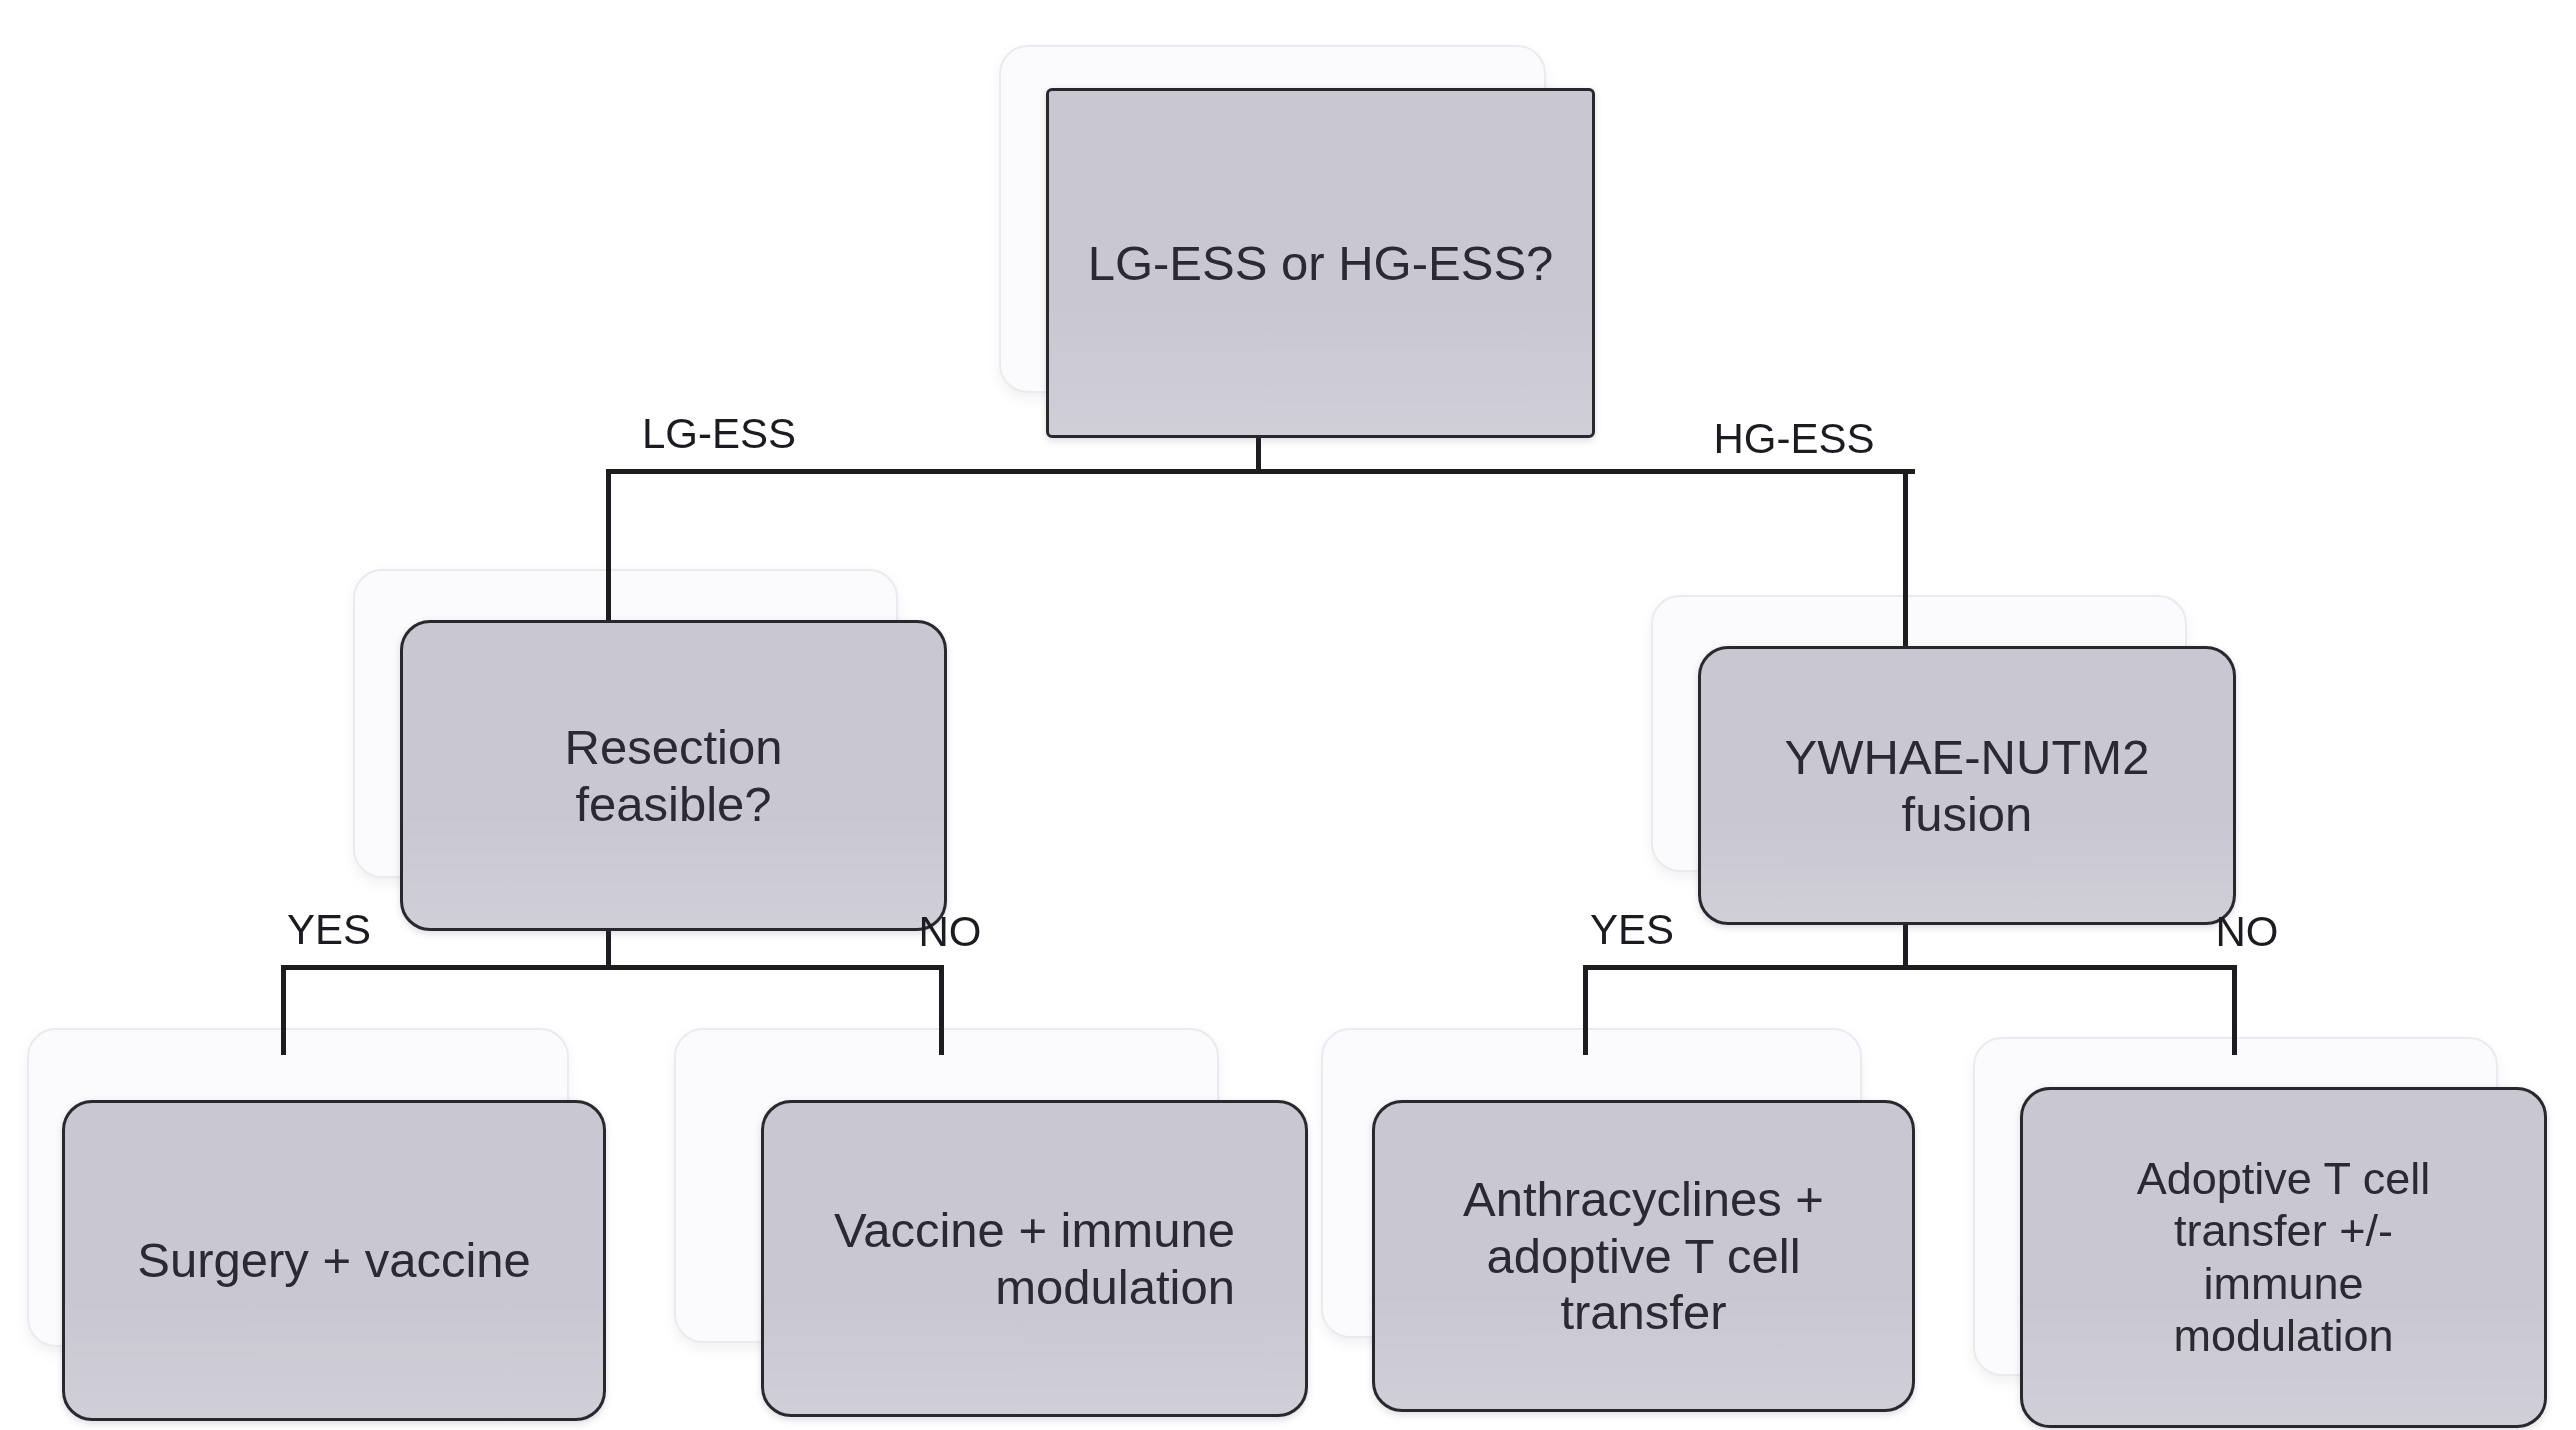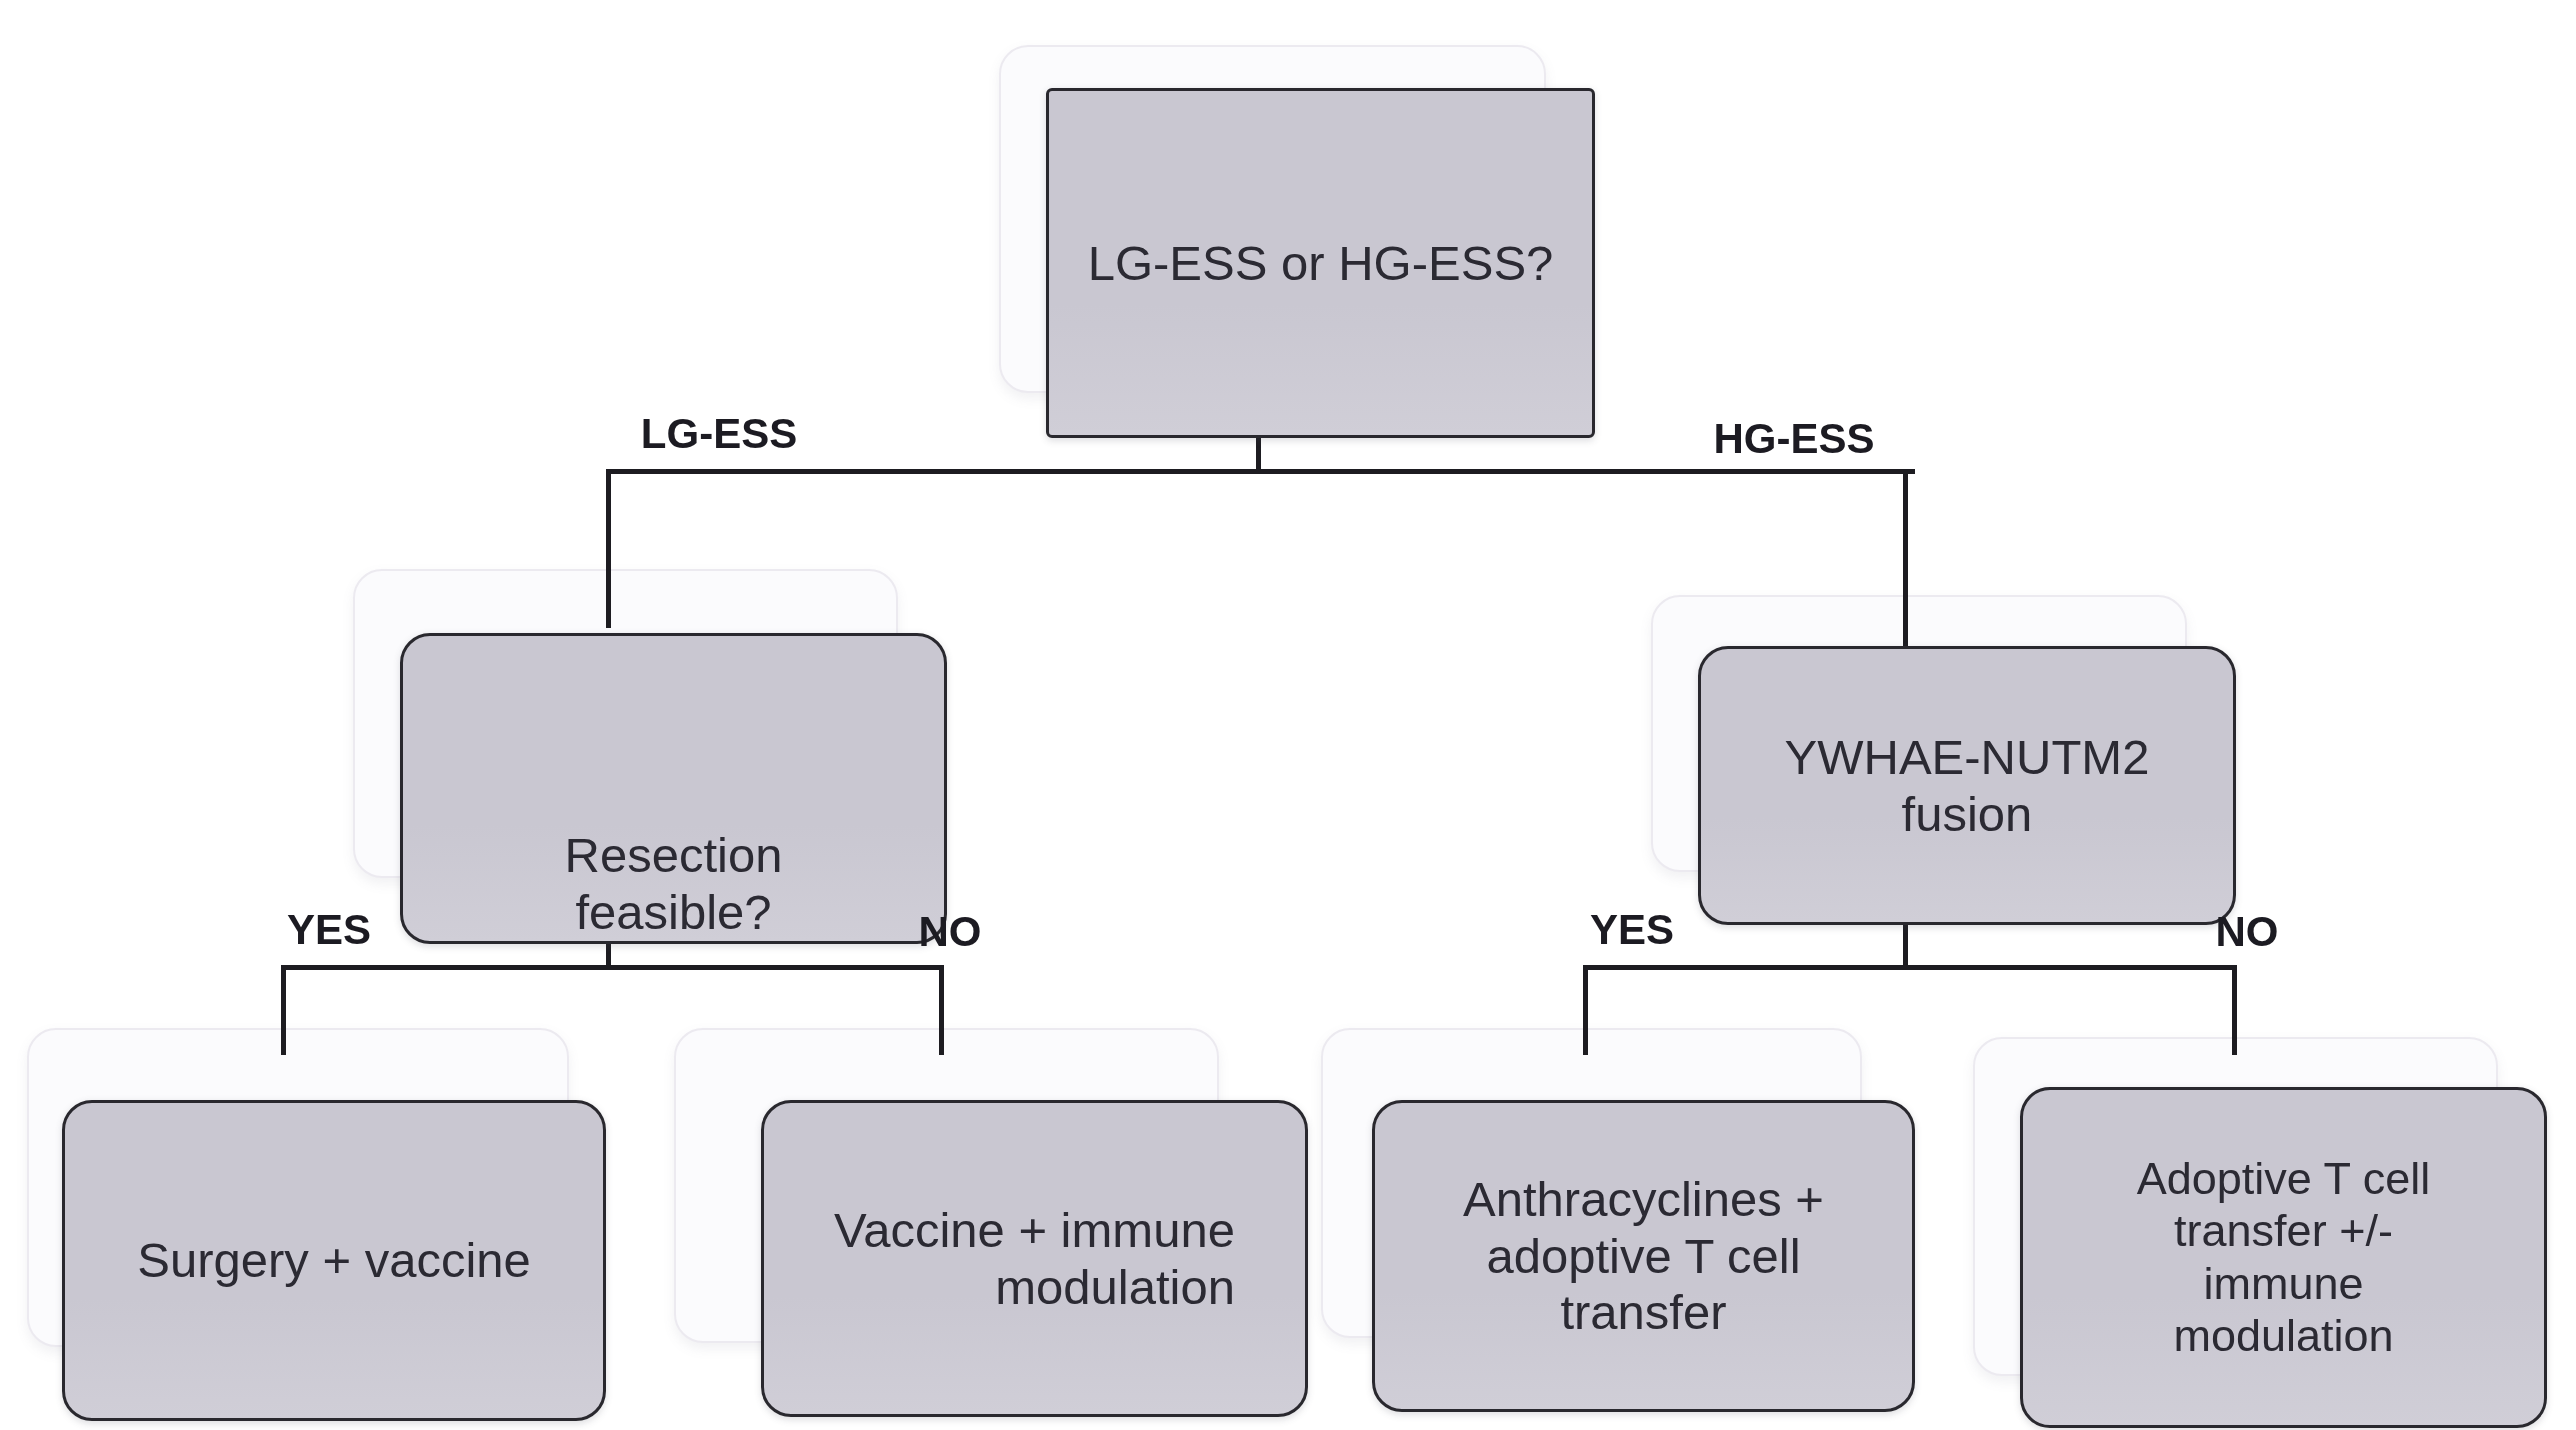--- a/index.html
+++ b/index.html
@@ -29,21 +29,20 @@
     display:flex; align-items:center; justify-content:center;
     text-align:center; color:var(--box_text);
     font-size:49px; line-height:1.16; white-space:pre-line;
     box-shadow:0 2.9px 7.2px rgba(80,80,95,0.18);
   }
   .node.small-text{font-size:45px;}
   .edge-label{
     position:absolute; z-index:4; transform:translateX(-50%);
     color:var(--label_text); font-size:42px; line-height:1.1;
     white-space:nowrap;
-    font-weight:bold;
   }
 </style>
 </head>
 <body>
 
 <div class="canvas">
 
   <div class="ghost" style="left:999px;top:45px;width:543px;height:344px;"></div>
   <div class="ghost" style="left:353px;top:569px;width:541px;height:305px;"></div>
   <div class="ghost" style="left:1651px;top:595px;width:532px;height:273px;"></div>
@@ -71,21 +70,21 @@
   <div class="edge-label" style="left:1794px;top:416px;">HG-ESS</div>
   <div class="edge-label" style="left:329px;top:907px;">YES</div>
   <div class="edge-label" style="left:950px;top:909px;">NO</div>
   <div class="edge-label" style="left:1632px;top:907px;">YES</div>
   <div class="edge-label" style="left:2247px;top:909px;">NO</div>
 
   <div class="node" style="left:1046px;top:88px;width:543px;height:344px;border-radius:6px;">
     <span>LG-ESS or HG-ESS?</span>
   </div>
 
-  <div class="node" style="left:400px;top:633px;width:541px;height:305px;align-items:flex-end;">
+  <div class="node" style="left:400px;top:620px;width:541px;height:305px;">
     <span>Resection
 feasible?</span>
   </div>
 
   <div class="node" style="left:1698px;top:646px;width:532px;height:273px;">
     <span>YWHAE-NUTM2
 fusion</span>
   </div>
 
   <div class="node" style="left:62px;top:1100px;width:538px;height:315px;">

